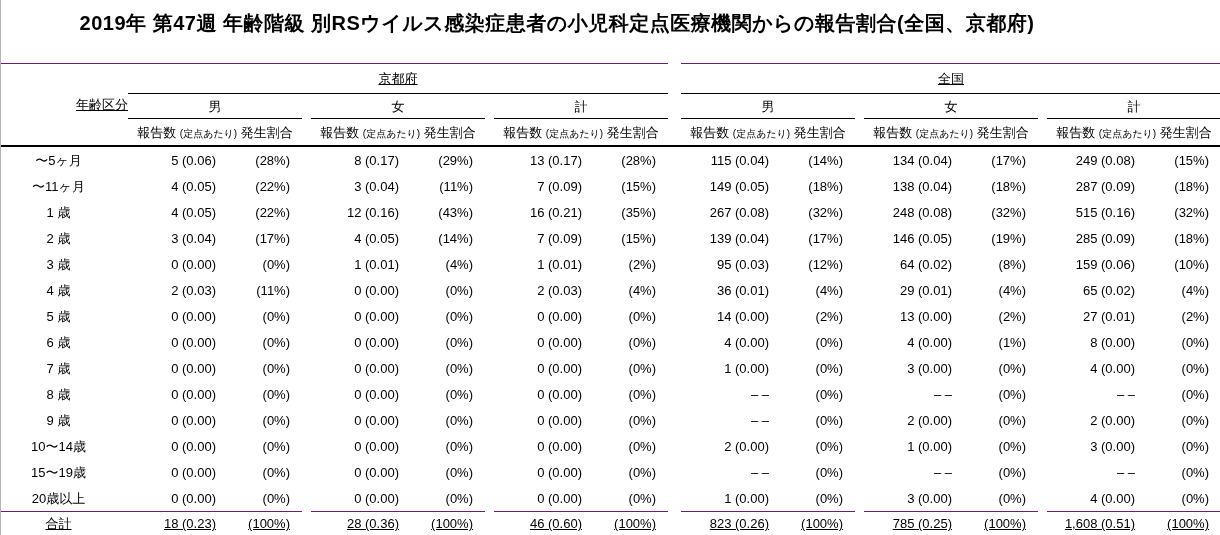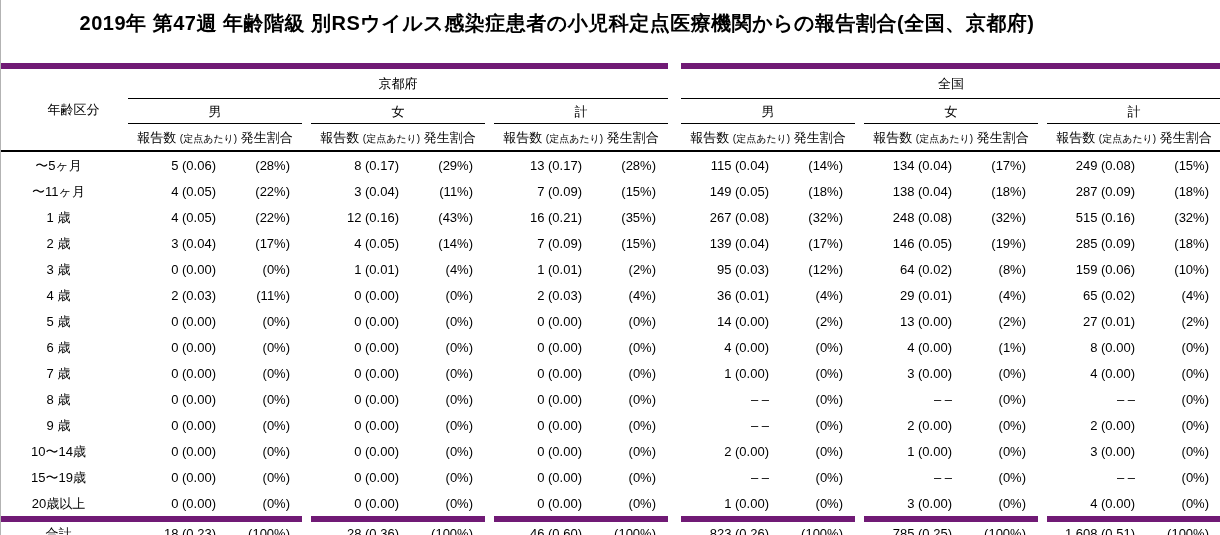--- a/index.html
+++ b/index.html
@@ -17,24 +17,24 @@
   table.report {
     border-collapse:collapse; table-layout:fixed; width:1220px;
     font-size:13px; line-height:1;
   }
   th, td { margin:0; padding:0; vertical-align:middle; font-weight:normal; overflow:hidden; white-space:nowrap; }
   tr.h1 th { height:29px; }
   tr.h2 th { height:24px; }
   tr.h3 th { height:26px;margin-top:29px; }
   tr.datarow td { height:26px; }
   tr.totalrow td { height:23px;margin-top:24px; }
-  .bt1 { border-top:6px solid #701a75; }
+  .bt1 { border-top:1px solid #701a75;text-decoration:underline; }
   .bb1 { border-bottom:1px solid #000; }
   .bb2 { border-bottom:2px solid #000; }
-  .agehead { text-align:center; padding-left:18px; }
+  .agehead { text-align:right; padding-left:18px; }
   .grp { text-align:center; }
   .gender { text-align:center; }
   .subhead { text-align:center; }
   .subhead .small { font-size:10px; }
   td.age { text-align:center; padding-right:12px; }
   td.cnt { text-align:right; padding-right:16px; }
   td.rate { text-align:right; padding-right:12px; }
 </style>
 </head>
 <body>

